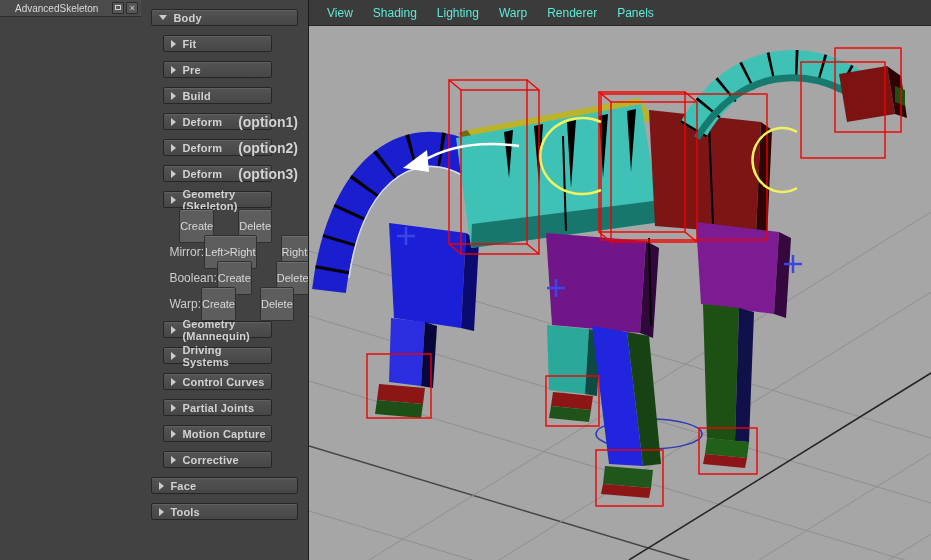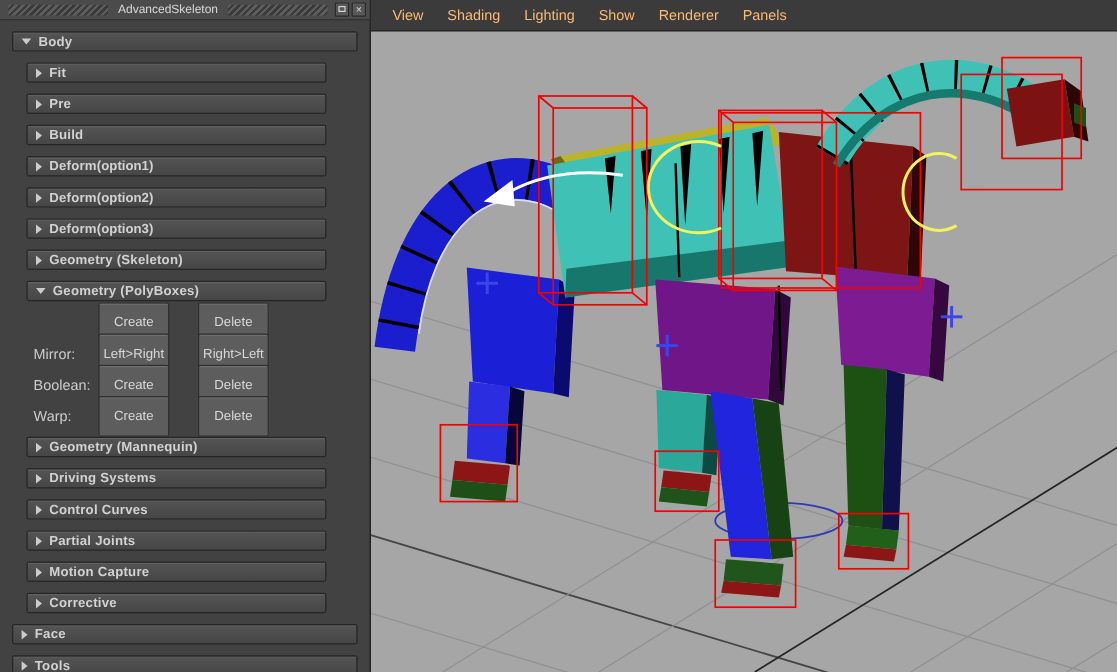--- a/index.html
+++ b/index.html
@@ -1,54 +1,54 @@
 <!DOCTYPE html>
 <html><head>
 <meta charset="utf-8">
 <style>
   * { box-sizing: border-box; margin: 0; padding: 0; }
   html,body { width:931px; height:560px; overflow:hidden; }
   body { font-family: "Liberation Sans", "DejaVu Sans", sans-serif; background:#2b2b2b; }
   #app { width:931px; height:560px; display:flex; overflow:hidden; }
 
   
-  .left-panel { width:309px; height:560px; background:#424242; border-right:1px solid #1c1c1c; display:flex; flex-direction:column; flex:none; }
+  .left-panel { width:309px; height:560px; background:#424242; border-right:1px solid #1c1c1c; display:flex; flex-direction:row; flex:none; }
   .panel-titlebar { height:17px; background:#4b4b4b; border-bottom:1px solid #2e2e2e; display:flex; align-items:center; padding:0 3px; }
   .grip { flex:1; height:9px; margin:0 4px;
           background: repeating-linear-gradient(135deg,#5d5d5d 0 2px,#3a3a3a 2px 4px); border-radius:1px; }
   .panel-title { font-size:10px; color:#d9d9d9; white-space:nowrap; padding:0 4px; }
   .win-btn { width:12px; height:12px; margin-left:2px; border:1px solid #2a2a2a; background:#585858;
              color:#d5d5d5; font-size:9px; line-height:10px; text-align:center; border-radius:1px; cursor:default; }
   .float-glyph { display:block; width:6px; height:5px; border:1px solid #d5d5d5; margin:2px auto 0; }
 
   .panel-body { flex:1; padding:9px 10px 11px 10px; overflow:hidden; }
 
   .frame { height:17px; border:1px solid #262626; border-radius:2px;
            background:linear-gradient(#545454,#464646); box-shadow: inset 0 1px 0 #606060;
            display:flex; align-items:center; margin-bottom:9px; cursor:pointer; }
   .frame .label { color:#d2d2d2; font-size:11px; font-weight:bold; letter-spacing:0.2px; }
-  .frame .opt { color:#d2d2d2; font-size:11px; font-weight:bold; }
+  .frame .opt { color:#d2d2d2; font-size:14px; font-weight:bold; margin-left:16px; }
   .lvl1 { margin-left:12px; margin-right:26px; }
   .tri { display:inline-block; width:0; height:0; margin:0 6px 0 7px; }
   .open  .tri { border-left:4px solid transparent; border-right:4px solid transparent; border-top:5px solid #cccccc; }
   .closed .tri { border-top:4px solid transparent; border-bottom:4px solid transparent; border-left:5px solid #cccccc; }
 
   .pb-content { margin:0 26px 5px 10px; }
   .pb-row { display:flex; align-items:center; height:18px; margin-bottom:8px; }
   .pb-row.extra-gap { margin-top:6px; }
   .pb-label { width:62px; padding-left:8px; font-size:12px; color:#cccccc; }
   .pb-btn { width:59px; height:34px; background:#5d5d5d; border:1px solid #303030;
             box-shadow: inset 0 1px 0 #6f6f6f; border-radius:2px; color:#d8d8d8; font-size:11px;
             font-family:"Liberation Sans",sans-serif; cursor:pointer; }
   .pb-btn.second { margin-left:24px; }
 
   
   .right-col { flex:1; display:flex; flex-direction:column; min-width:0; }
   .menubar { height:26px; background:#3b3b3b; border-bottom:1px solid #262626; display:flex; align-items:center; padding-left:8px; flex:none; }
-  .menu-item { padding:0 10px; font-size:12px; color:#fdba74; cursor:pointer; height:26px; line-height:26px; }
+  .menu-item { padding:0 10px; font-size:12px; color:#5eead4; cursor:pointer; height:26px; line-height:26px; }
   .viewport { flex:1; position:relative; overflow:hidden; }
   svg { display:block; }
 </style>
 </head>
 <body>
 
 <div id="app">
 
   <div class="left-panel">
     <div class="panel-titlebar">
@@ -91,24 +91,20 @@
         <span class="opt">(option2)</span>
       </div>
       <div class="frame lvl1 closed">
         <span class="tri"></span>
         <span class="label">Deform</span>
         <span class="opt">(option3)</span>
       </div>
       <div class="frame lvl1 closed">
         <span class="tri"></span>
         <span class="label">Geometry (Skeleton)</span>
-      </div>
-      <div class="frame lvl1 open">
-        <span class="tri"></span>
-        <span class="label">Geometry (PolyBoxes)</span>
       </div>
 
       <div class="pb-content">
         <div class="pb-row">
           <span class="pb-label"></span>
           <button class="pb-btn">Create</button>
           <button class="pb-btn second">Delete</button>
         </div>
         <div class="pb-row">
           <span class="pb-label">Mirror:</span>
@@ -162,21 +158,21 @@
       </div>
 
     </div>
   </div>
 
   <div class="right-col">
     <div class="menubar">
       <span class="menu-item">View</span>
       <span class="menu-item">Shading</span>
       <span class="menu-item">Lighting</span>
-      <span class="menu-item">Show</span>
+      <span class="menu-item">Warp</span>
       <span class="menu-item">Renderer</span>
       <span class="menu-item">Panels</span>
     </div>
 
     <div class="viewport">
       <svg width="622" height="534" viewBox="0 0 622 534">
         <rect width="622" height="534" fill="#a6a6a6"></rect>
 
         <g stroke="#8f8f8f" stroke-width="1">
           <line x1="0" y1="225" x2="622" y2="412"></line>

